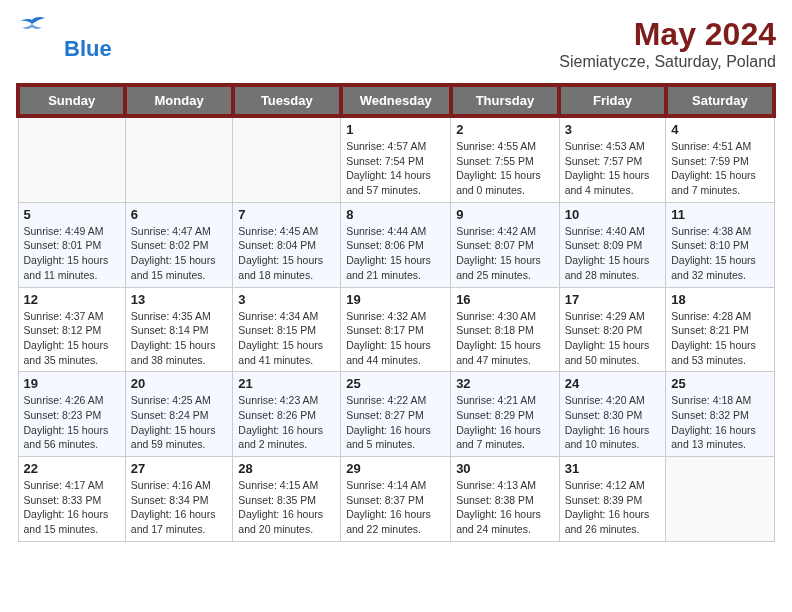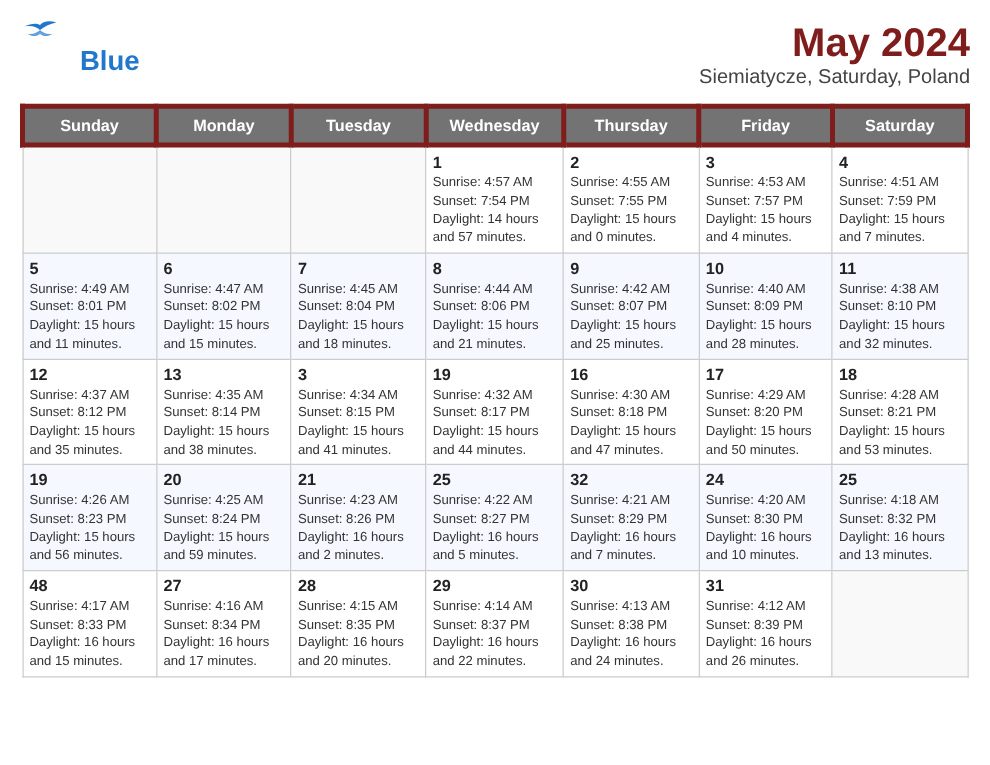--- a/index.html
+++ b/index.html
@@ -220,21 +220,21 @@
           <span class="day-number">24</span>
           <div class="day-info">Sunrise: 4:20 AM<br>Sunset: 8:30 PM<br>Daylight: 16 hours<br>and 10 minutes.</div>
         </td>
         <td>
           <span class="day-number">25</span>
           <div class="day-info">Sunrise: 4:18 AM<br>Sunset: 8:32 PM<br>Daylight: 16 hours<br>and 13 minutes.</div>
         </td>
       </tr>
       <tr>
         <td>
-          <span class="day-number">48</span>
+          <span class="day-number">22</span>
           <div class="day-info">Sunrise: 4:17 AM<br>Sunset: 8:33 PM<br>Daylight: 16 hours<br>and 15 minutes.</div>
         </td>
         <td>
           <span class="day-number">27</span>
           <div class="day-info">Sunrise: 4:16 AM<br>Sunset: 8:34 PM<br>Daylight: 16 hours<br>and 17 minutes.</div>
         </td>
         <td>
           <span class="day-number">28</span>
           <div class="day-info">Sunrise: 4:15 AM<br>Sunset: 8:35 PM<br>Daylight: 16 hours<br>and 20 minutes.</div>
         </td>

